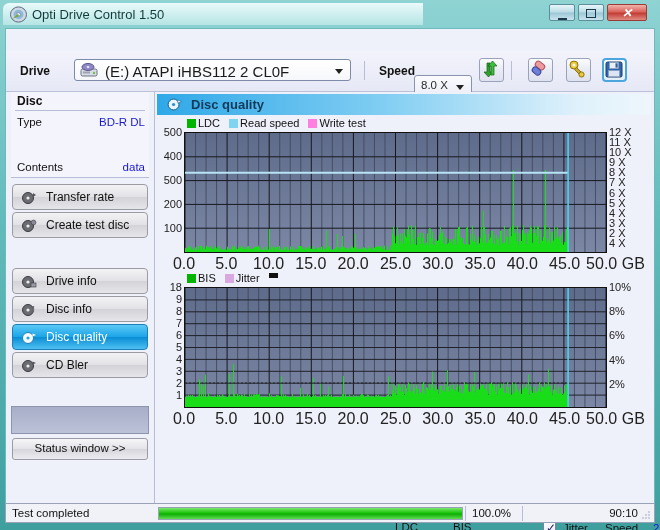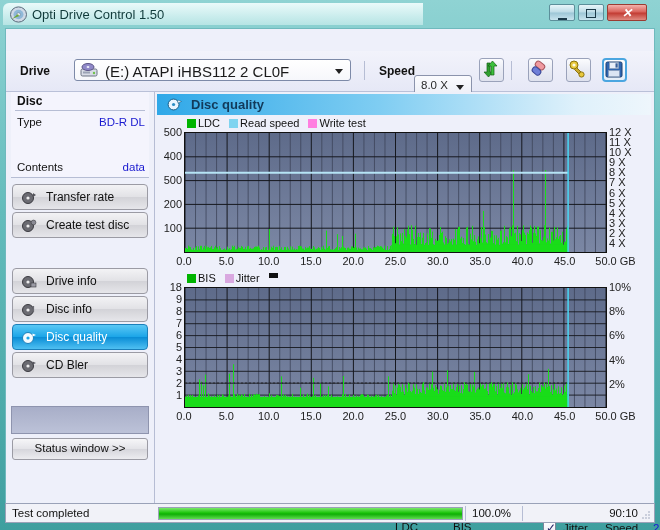--- a/index.html
+++ b/index.html
@@ -112,21 +112,21 @@
   
   .chart-wrap{position:absolute;}
   .legend{position:absolute;font-size:11px;color:#111;white-space:nowrap;}
   .lgsw{display:inline-block;width:9px;height:9px;vertical-align:-1px;margin-right:2px;}
   .plot{position:absolute;border:1px solid #111;box-sizing:border-box;
     background:linear-gradient(180deg,#5e6b8a 0%,#7b87a4 100%);overflow:hidden;}
   .ytick{position:absolute;right:0;font-size:11px;color:#222;text-align:right;
          transform:translateY(-50%);white-space:nowrap;}
   .ytickR{position:absolute;left:0;font-size:11px;color:#222;text-align:left;
          transform:translateY(-50%);white-space:nowrap;}
-  .xtick{position:absolute;font-size:11px;color:#222;transform:translateX(-50%);white-space:nowrap;}
+  .xtick{position:absolute;font-size:16px;color:#222;transform:translateX(-50%);white-space:nowrap;}
   
   .st{position:absolute;font-size:11.5px;color:#111;white-space:nowrap;}
   .stv{position:absolute;font-size:11.5px;color:#1a1ad0;white-space:nowrap;text-align:right;}
   #jit-box{position:absolute;left:388px;top:430px;width:13px;height:13px;
     background:linear-gradient(180deg,#fdfdff 0%,#e7e9f2 100%);
     border:1px solid #7b8398;box-sizing:border-box;}
   #jit-box .ck{position:absolute;left:2px;top:-2px;font-size:12px;color:#2a2a6a;}
   
   #statusbar{position:absolute;left:5px;top:503px;width:650px;height:20px;
     background:#f1f2f8;border:1px solid #9aa2b8;box-sizing:border-box;}

